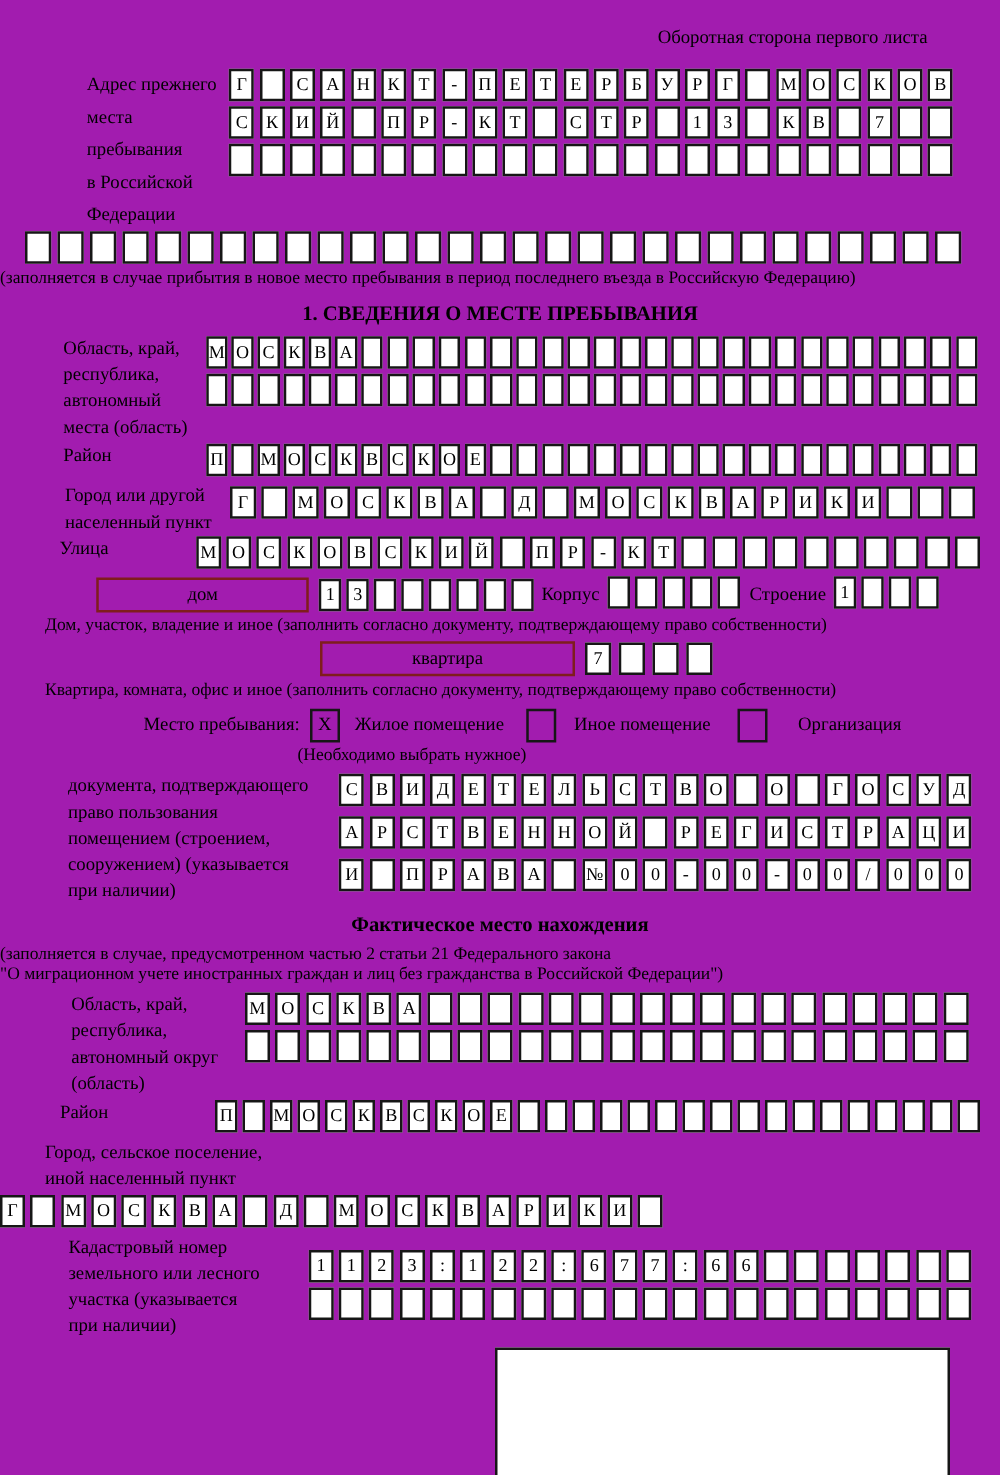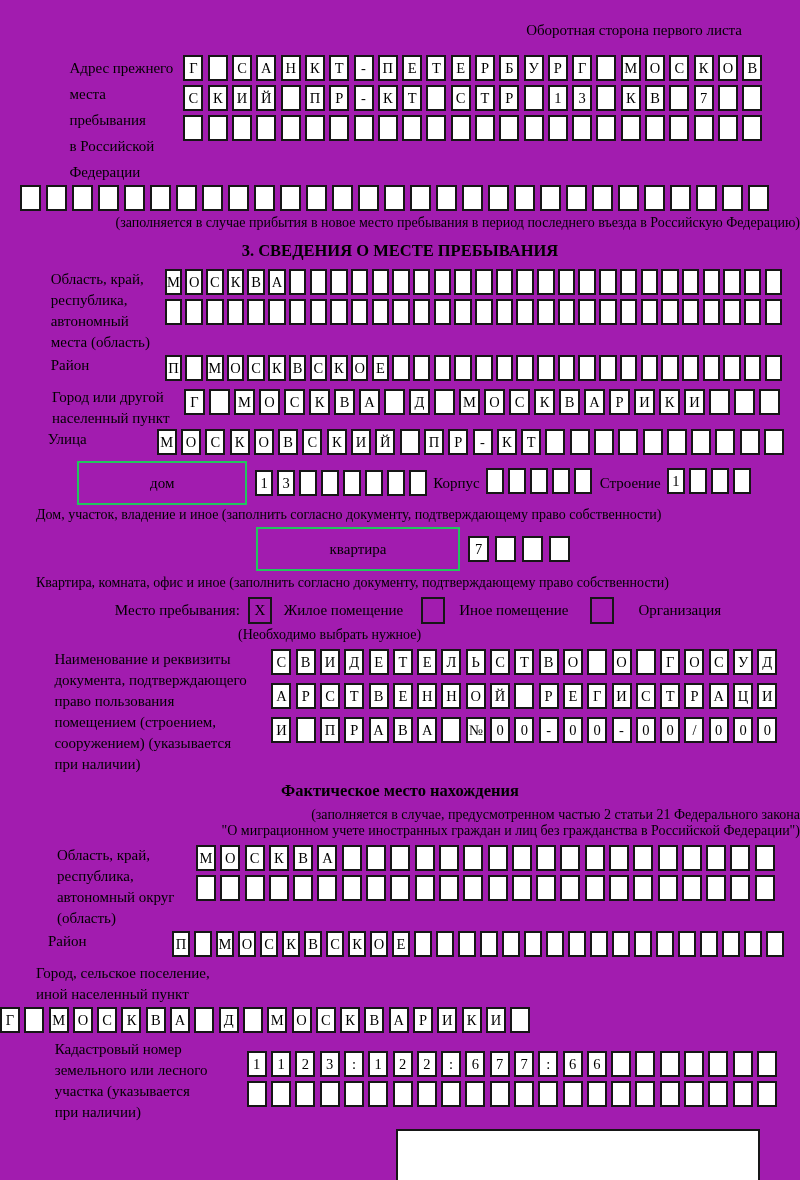--- a/index.html
+++ b/index.html
@@ -17,23 +17,23 @@
     display:inline-block;box-sizing:border-box;border:2px solid #161616;background:#fff;
     width:var(--cw,20px);height:26px;line-height:22px;margin-right:var(--cg,4px);
     text-align:center;font-size:14.5px;vertical-align:top;
   }
   .g24{--cw:20px;--cg:4.3px;}
   .gOv{--cw:21px;--cg:5px;}
   .g21{--cw:17.5px;--cg:3.2px;}
   .g25{--cw:21px;--cg:4px;}
   .g22{--cw:18px;--cg:4px;}
   .caption{font-size:14px;}
-  .center{text-align:right;}
+  .center{text-align:left;}
   .sec-title{font-weight:bold;font-size:16.5px;text-align:center;margin:10px 0 8px 0;}
-  .bigbox{box-sizing:border-box;border:2px solid #22c55e;height:44px;display:flex;align-items:center;justify-content:center;font-size:15px;}
+  .bigbox{box-sizing:border-box;border:2px solid #7f1d1d;height:28px;display:flex;align-items:center;justify-content:center;font-size:15px;}
   .cbox{display:inline-block;box-sizing:border-box;border:2px solid #161616;width:24px;height:27px;line-height:23px;text-align:center;font-size:15px;vertical-align:middle;}
   .opt-label{font-size:15px;vertical-align:middle;}
   .stamp-box{box-sizing:border-box;border:2px solid #161616;width:364px;height:170px;background:#fff;}
   .stamp-wrap{margin-left:396px;width:370px;}
 </style>
 </head>
 <body>
 
 <div id="page">
 
@@ -48,21 +48,21 @@
     </div>
     <div>
       <div class="grid g24"><span class="cell">Г</span><span class="cell"></span><span class="cell">С</span><span class="cell">А</span><span class="cell">Н</span><span class="cell">К</span><span class="cell">Т</span><span class="cell">-</span><span class="cell">П</span><span class="cell">Е</span><span class="cell">Т</span><span class="cell">Е</span><span class="cell">Р</span><span class="cell">Б</span><span class="cell">У</span><span class="cell">Р</span><span class="cell">Г</span><span class="cell"></span><span class="cell">М</span><span class="cell">О</span><span class="cell">С</span><span class="cell">К</span><span class="cell">О</span><span class="cell">В</span></div>
       <div class="grid g24"><span class="cell">С</span><span class="cell">К</span><span class="cell">И</span><span class="cell">Й</span><span class="cell"></span><span class="cell">П</span><span class="cell">Р</span><span class="cell">-</span><span class="cell">К</span><span class="cell">Т</span><span class="cell"></span><span class="cell">С</span><span class="cell">Т</span><span class="cell">Р</span><span class="cell"></span><span class="cell">1</span><span class="cell">3</span><span class="cell"></span><span class="cell">К</span><span class="cell">В</span><span class="cell"></span><span class="cell">7</span><span class="cell"></span><span class="cell"></span></div>
       <div class="grid g24"><span class="cell"></span><span class="cell"></span><span class="cell"></span><span class="cell"></span><span class="cell"></span><span class="cell"></span><span class="cell"></span><span class="cell"></span><span class="cell"></span><span class="cell"></span><span class="cell"></span><span class="cell"></span><span class="cell"></span><span class="cell"></span><span class="cell"></span><span class="cell"></span><span class="cell"></span><span class="cell"></span><span class="cell"></span><span class="cell"></span><span class="cell"></span><span class="cell"></span><span class="cell"></span><span class="cell"></span></div>
     </div>
   </div>
   <div class="grid gOv" style="margin-left:20px;"><span class="cell"></span><span class="cell"></span><span class="cell"></span><span class="cell"></span><span class="cell"></span><span class="cell"></span><span class="cell"></span><span class="cell"></span><span class="cell"></span><span class="cell"></span><span class="cell"></span><span class="cell"></span><span class="cell"></span><span class="cell"></span><span class="cell"></span><span class="cell"></span><span class="cell"></span><span class="cell"></span><span class="cell"></span><span class="cell"></span><span class="cell"></span><span class="cell"></span><span class="cell"></span><span class="cell"></span><span class="cell"></span><span class="cell"></span><span class="cell"></span><span class="cell"></span><span class="cell"></span></div>
   <div class="caption center">(заполняется в случае прибытия в новое место пребывания в период последнего въезда в Российскую Федерацию)</div>
 
-  <div class="sec-title">3. СВЕДЕНИЯ О МЕСТЕ ПРЕБЫВАНИЯ</div>
+  <div class="sec-title">1. СВЕДЕНИЯ О МЕСТЕ ПРЕБЫВАНИЯ</div>
 
   <div class="flexrow">
     <div class="label" style="width:150px;">
       <div>Область, край,</div>
       <div>республика,</div>
       <div>автономный</div>
       <div>места (область)</div>
     </div>
     <div>
       <div class="grid g21"><span class="cell">М</span><span class="cell">О</span><span class="cell">С</span><span class="cell">К</span><span class="cell">В</span><span class="cell">А</span><span class="cell"></span><span class="cell"></span><span class="cell"></span><span class="cell"></span><span class="cell"></span><span class="cell"></span><span class="cell"></span><span class="cell"></span><span class="cell"></span><span class="cell"></span><span class="cell"></span><span class="cell"></span><span class="cell"></span><span class="cell"></span><span class="cell"></span><span class="cell"></span><span class="cell"></span><span class="cell"></span><span class="cell"></span><span class="cell"></span><span class="cell"></span><span class="cell"></span><span class="cell"></span><span class="cell"></span></div>
@@ -110,21 +110,20 @@
     <span class="opt-label" style="margin-left:12px;">Жилое помещение</span>
     <span class="cbox" style="margin-left:18px;"></span>
     <span class="opt-label" style="margin-left:14px;">Иное помещение</span>
     <span class="cbox" style="margin-left:22px;"></span>
     <span class="opt-label" style="margin-left:24px;">Организация</span>
   </div>
   <div class="caption" style="margin:3px 0 6px 238px;">(Необходимо выбрать нужное)</div>
 
   <div class="flexrow">
     <div class="label" style="width:253px;">
-      <div>Наименование и реквизиты</div>
       <div>документа, подтверждающего</div>
       <div>право пользования</div>
       <div>помещением (строением,</div>
       <div>сооружением) (указывается</div>
       <div>при наличии)</div>
     </div>
     <div>
       <div class="grid g24" style="margin-bottom:8px;"><span class="cell">С</span><span class="cell">В</span><span class="cell">И</span><span class="cell">Д</span><span class="cell">Е</span><span class="cell">Т</span><span class="cell">Е</span><span class="cell">Л</span><span class="cell">Ь</span><span class="cell">С</span><span class="cell">Т</span><span class="cell">В</span><span class="cell">О</span><span class="cell"></span><span class="cell">О</span><span class="cell"></span><span class="cell">Г</span><span class="cell">О</span><span class="cell">С</span><span class="cell">У</span><span class="cell">Д</span></div>
       <div class="grid g24" style="margin-bottom:8px;"><span class="cell">А</span><span class="cell">Р</span><span class="cell">С</span><span class="cell">Т</span><span class="cell">В</span><span class="cell">Е</span><span class="cell">Н</span><span class="cell">Н</span><span class="cell">О</span><span class="cell">Й</span><span class="cell"></span><span class="cell">Р</span><span class="cell">Е</span><span class="cell">Г</span><span class="cell">И</span><span class="cell">С</span><span class="cell">Т</span><span class="cell">Р</span><span class="cell">А</span><span class="cell">Ц</span><span class="cell">И</span></div>
       <div class="grid g24"><span class="cell">И</span><span class="cell"></span><span class="cell">П</span><span class="cell">Р</span><span class="cell">А</span><span class="cell">В</span><span class="cell">А</span><span class="cell"></span><span class="cell">№</span><span class="cell">0</span><span class="cell">0</span><span class="cell">-</span><span class="cell">0</span><span class="cell">0</span><span class="cell">-</span><span class="cell">0</span><span class="cell">0</span><span class="cell">/</span><span class="cell">0</span><span class="cell">0</span><span class="cell">0</span></div>

